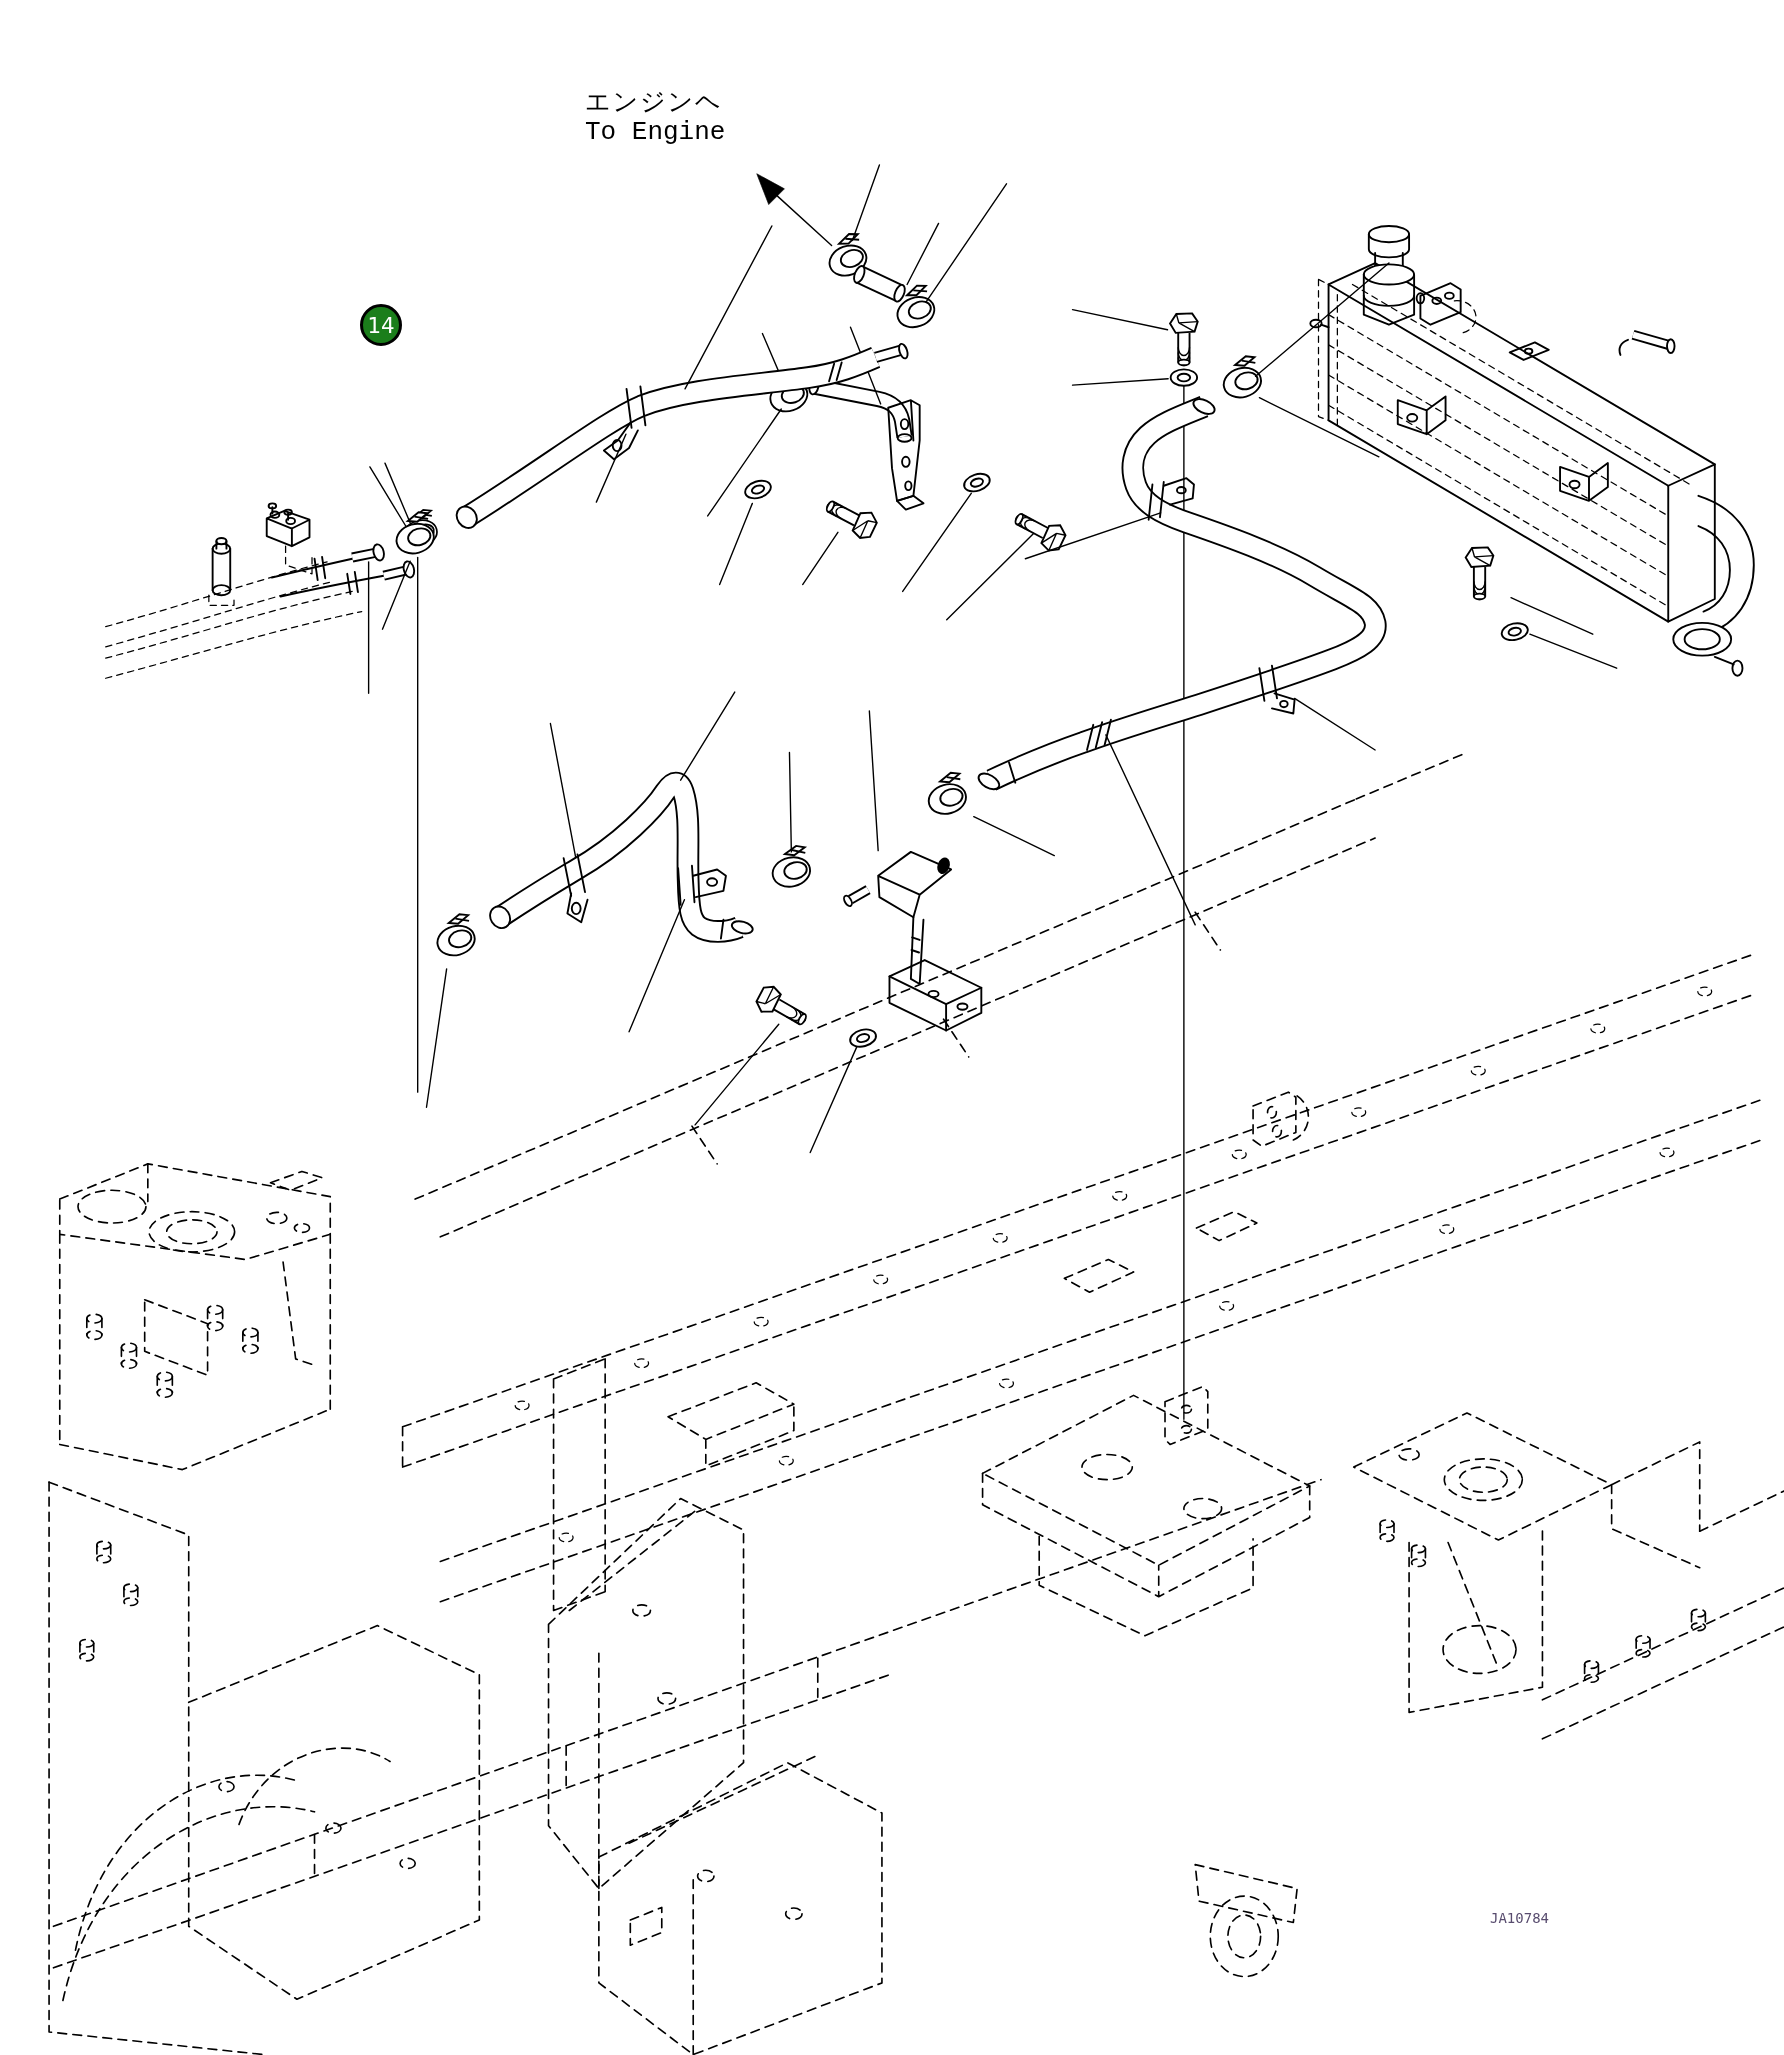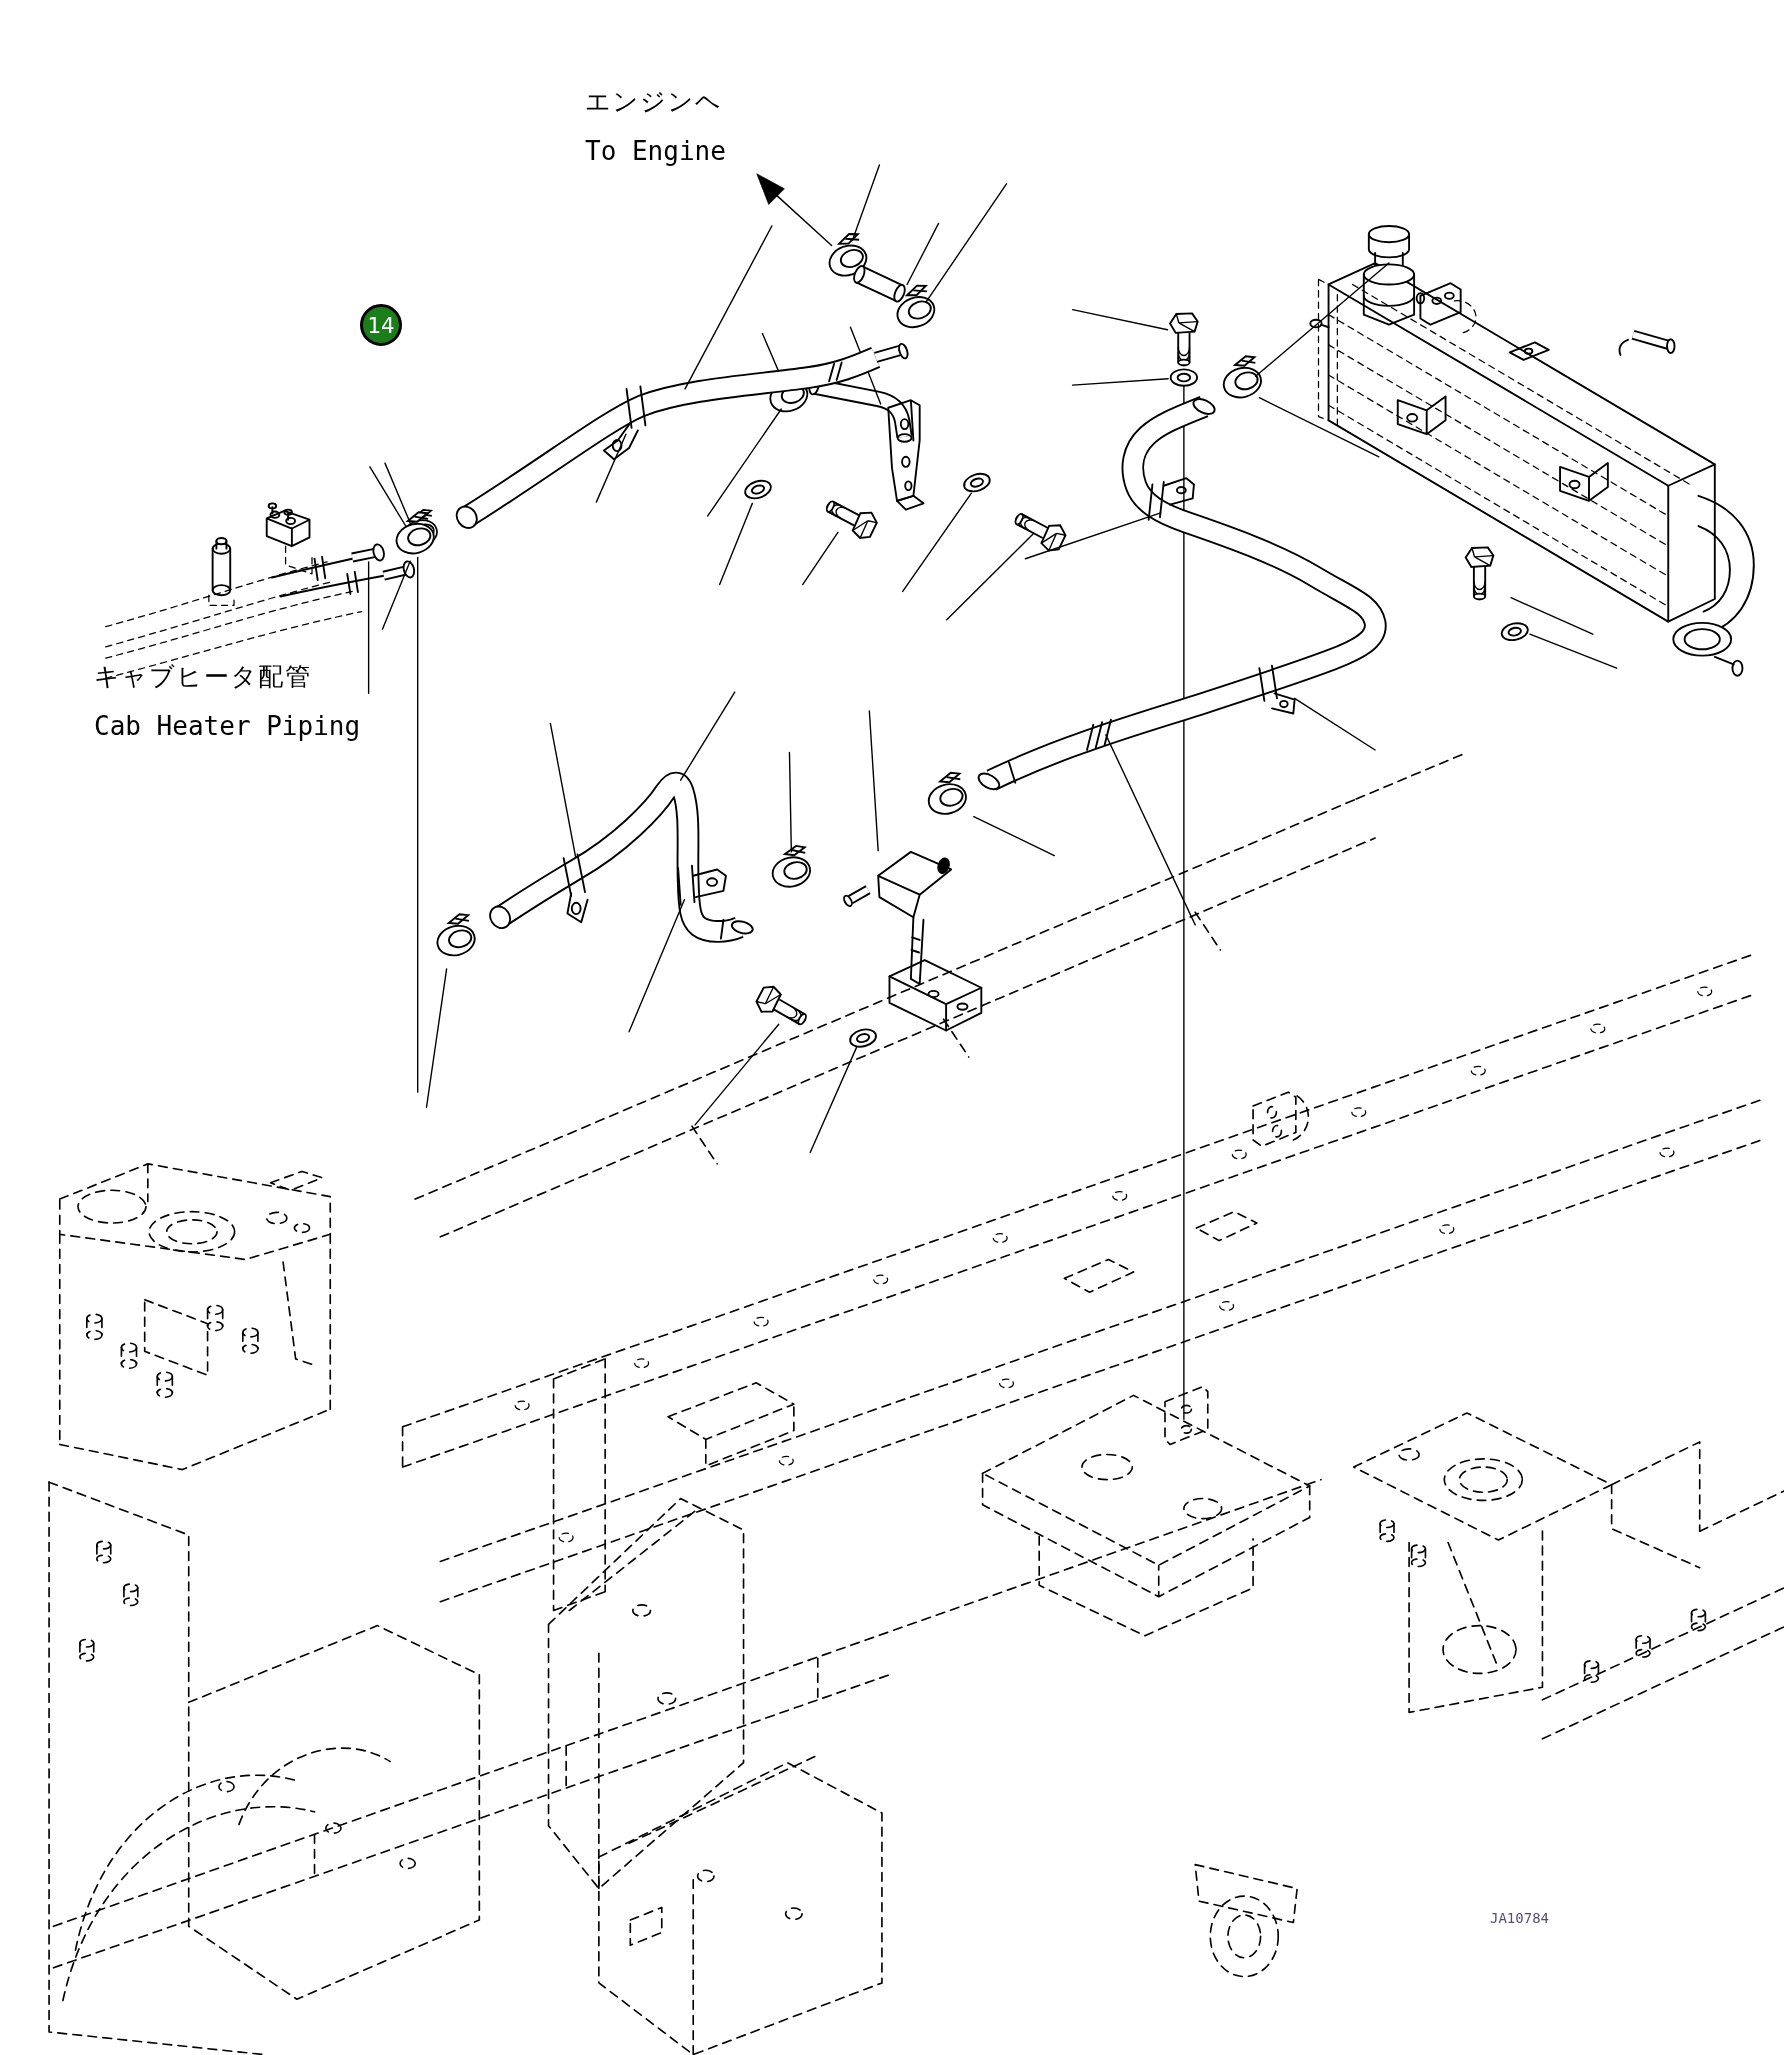--- a/index.html
+++ b/index.html
@@ -8,21 +8,21 @@
   svg{position:absolute;left:0;top:0;}
   .lineart{stroke:#000;fill:none;stroke-width:3;stroke-linecap:round;stroke-linejoin:round;}
   .core{stroke:#fff;fill:none;stroke-width:30;stroke-linecap:butt;stroke-linejoin:round;}
   .tube{stroke:#000;fill:none;stroke-width:36;stroke-linecap:butt;stroke-linejoin:round;}
   .thin{stroke-width:2.2;}
   .dash{stroke-dasharray:14 10;stroke-width:2.6;}
   .dashthin{stroke-dasharray:10 8;stroke-width:2;}
   .wfill{fill:#ffffff;}
   .label{position:absolute;text-align:left;line-height:1.2;}
   .label .jp{font-size:25px;letter-spacing:1.9px;}
-  .label .en{font-size:26px;letter-spacing:0;margin-top:19px;white-space:nowrap;}
+  .label .en{font-size:26px;letter-spacing:0;margin-top:0;white-space:nowrap;font-family:Liberation Mono, monospace;}
   .balloon{position:absolute;left:330px;top:304px;width:42px;height:42px;border:3.8px solid #000;
            border-radius:50%;display:flex;align-items:center;justify-content:center;
            font-family:"DejaVu Sans",sans-serif;font-size:21.4px;box-sizing:border-box;}
   .watermark{position:absolute;left:1490px;top:1910px;font-size:14px;color:#46395f;opacity:.9;}
 </style>
 </head>
 <body>
 
 <div class="stage" style="background: rgb(255, 255, 255);">
 
@@ -428,24 +428,20 @@
     </g>
   </g>
 </svg>
 
 <div class="label" style="left:585px;top:87px;width:271px;">
   <div class="jp">エンジンヘ</div>
   <div class="en">To Engine</div>
 </div>
 
 
-<div class="label" style="left:94px;top:662px;width:302px;">
-  <div class="jp">キャブヒータ配管</div>
-  <div class="en">Cab Heater Piping</div>
+
+
+<div class="balloon" style="background: rgb(27, 126, 27); border-color: rgb(0, 0, 0); color: rgb(255, 255, 255); margin-left: 30px;">14</div>
+
+<div class="watermark">JA10784</div>
+
 </div>
 
 
-<div class="balloon" style="background: rgb(27, 126, 27); border-color: rgb(0, 0, 0); color: rgb(255, 255, 255); margin-left: 30px;">14</div>
-
-<div class="watermark">JA10784</div>
-
-</div>
-
-
 </body></html>

